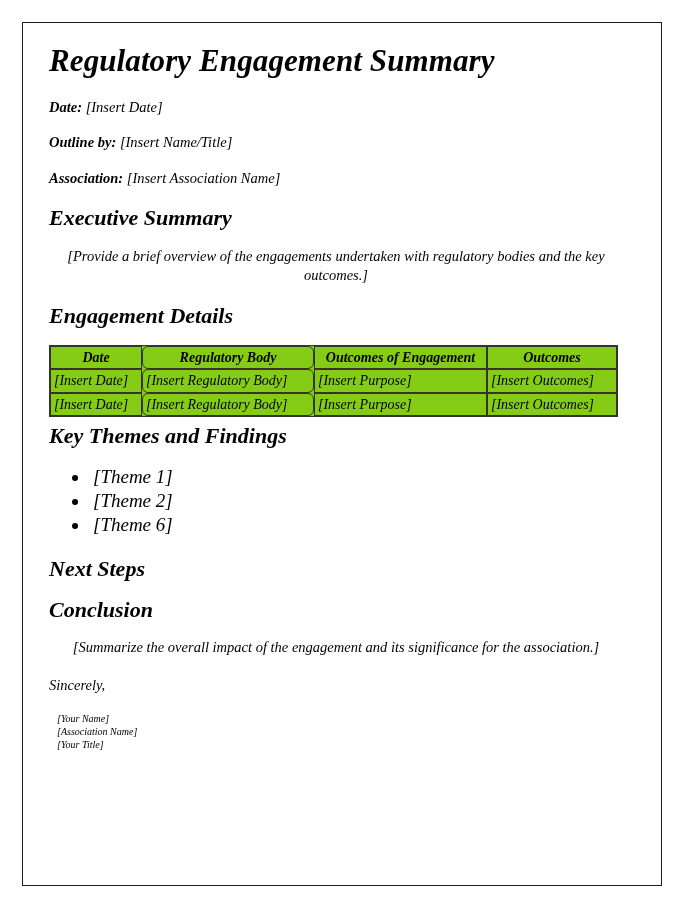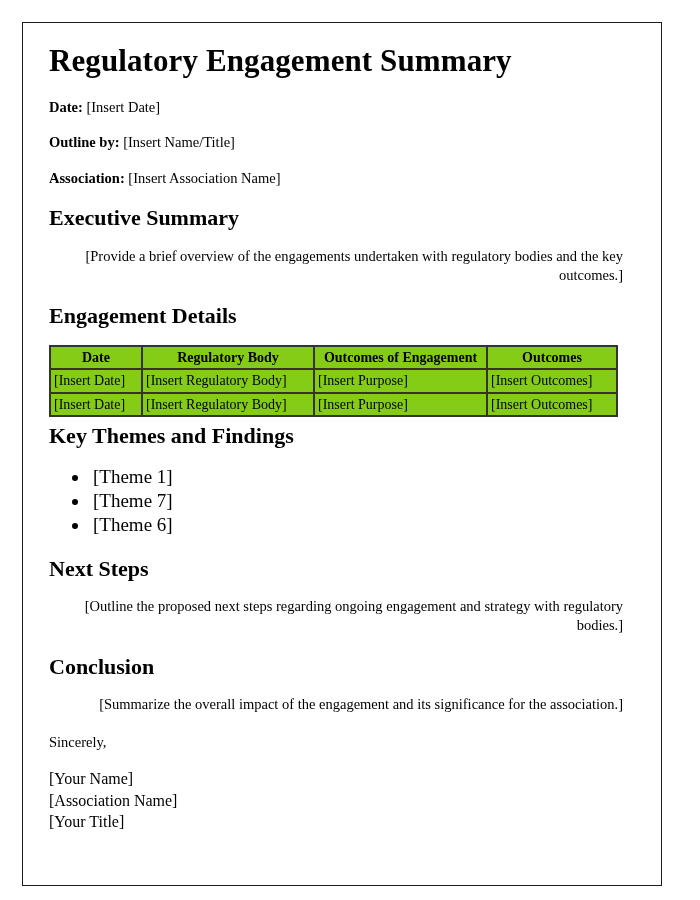--- a/index.html
+++ b/index.html
@@ -24,20 +24,21 @@
     border: 1.5px solid #1c1c1c;
     box-sizing: border-box;
     background: #ffffff;
   }
 
   .page-content {
     position: absolute;
     left: 26px;
     top: 20px;
     width: 574px;
+    font-style: italic;
   }
 
   .doc-title {
     font-size: 31px;
     font-weight: bold;
     line-height: 1.18;
     margin: 0 0 18px 0;
     letter-spacing: 0.1px;
   }
 
@@ -57,21 +58,21 @@
     font-size: 22px;
     font-weight: bold;
     line-height: 1.2;
     margin: 6px 0 15px 0;
   }
 
   p.body-para {
     font-size: 14.5px;
     line-height: 1.34;
     margin: 0 0 18px 0;
-    text-align: right;
+    text-align: center;
   }
 
   
   table.engagement-table {
     border-collapse: separate;
     border-spacing: 0;
     border: 1.2px solid #33332f;
     margin: 0 0 6px 0;
     background: #84cc16;
     table-layout: fixed;
@@ -88,21 +89,21 @@
     overflow: hidden;
   }
   table.engagement-table th {
     font-weight: bold;
     text-align: center;
   }
   table.engagement-table td {
     text-align: left;
   }
   .col-date    { width: 84px; }
-  .col-body    { width: 164px; }
+  .col-body    { width: 164px; border-radius: 6px; }
   .col-purpose { width: 165px; }
   .col-outcome { width: 122px; }
 
   
   ul.theme-list {
     margin: 0 0 18px 0;
     padding-left: 41px;
     list-style-type: disc;
   }
   ul.theme-list li {
@@ -111,23 +112,23 @@
     margin: 0;
     padding-left: 3px;
   }
 
   .sign-off {
     font-size: 14.5px;
     line-height: 1.3;
     margin: 0 0 17px 0;
   }
   .signature-block {
-    font-size: 16px;
+    font-size: 10px;
     line-height: 1.32;
-    margin: 0;
+    margin: 8px;
   }
   .signature-block .sig-line {
     display: block;
   }
 </style>
 </head>
 <body>
 
 <div class="page-frame">
   <div class="page-content">
@@ -175,26 +176,25 @@
           <td class="col-body">[Insert Regulatory Body]</td>
           <td class="col-purpose">[Insert Purpose]</td>
           <td class="col-outcome">[Insert Outcomes]</td>
         </tr>
       </tbody>
     </table>
 
     <h2 class="section-heading">Key Themes and Findings</h2>
     <ul class="theme-list">
       <li>[Theme 1]</li>
-      <li>[Theme 7]</li>
+      <li>[Theme 2]</li>
       <li>[Theme 6]</li>
     </ul>
 
     <h2 class="section-heading">Next Steps</h2>
-    <p class="body-para">[Outline the proposed next steps regarding ongoing engagement and strategy with regulatory bodies.]</p>
 
     <h2 class="section-heading">Conclusion</h2>
     <p class="body-para">[Summarize the overall impact of the engagement and its significance for the association.]</p>
 
     <p class="sign-off">Sincerely,</p>
 
     <div class="signature-block">
       <span class="sig-line">[Your Name]</span>
       <span class="sig-line">[Association Name]</span>
       <span class="sig-line">[Your Title]</span>

